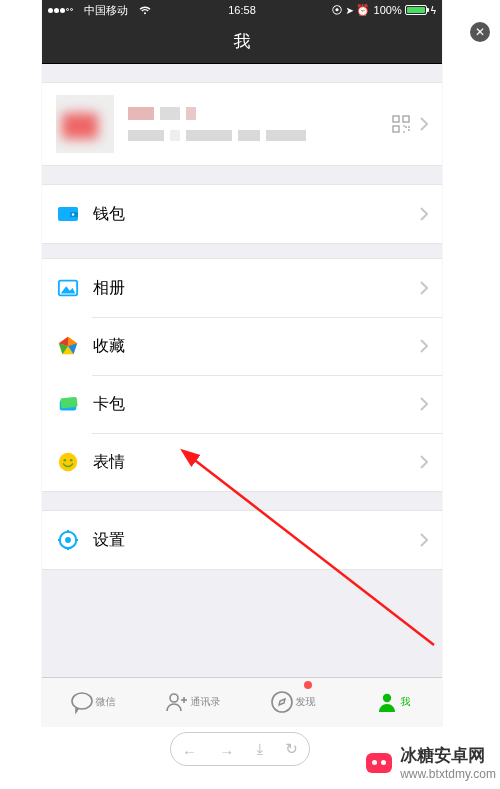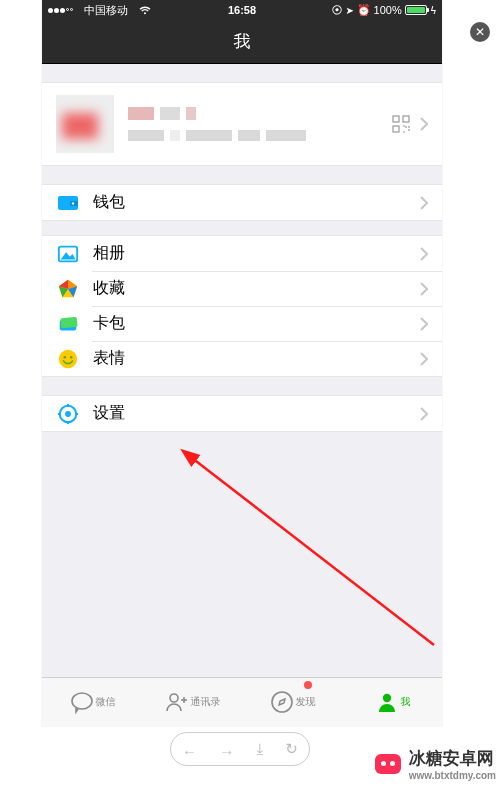--- a/index.html
+++ b/index.html
@@ -1,36 +1,36 @@
 <!DOCTYPE html>
 <html><head>
 <meta charset="utf-8">
 <style>
   * { box-sizing: border-box; margin: 0; padding: 0; }
   html, body { width: 500px; height: 789px; font-family: -apple-system, "Helvetica Neue", Arial, sans-serif; background: #ffffff; overflow: hidden; }
   .page { position: relative; width: 500px; height: 789px; background: #ffffff; }
   .phone { position: absolute; left: 42px; top: 0; width: 400px; height: 726px; background: #efeff4; overflow: hidden; box-shadow: 0 0 0 1px rgba(0,0,0,0.03); }
   .status-bar { height: 20px; background: #2b2b2b; color: #fff; font-size: 11px; display: flex; align-items: center; padding: 0 6px; }
   .status-left { flex: 1; display: flex; align-items: center; gap: 11px; }
-  .status-center { flex: 0 0 auto; font-weight: 700; }
+  .status-center { flex: 0 0 auto; font-weight: 400; }
   .status-right { flex: 1; display: flex; align-items: center; justify-content: flex-end; gap: 3px; }
   .signal-dots { display: flex; gap: 1px; }
   .signal-dots .dot { width: 5px; height: 5px; border-radius: 50%; background: #fff; }
   .signal-dots .dot.empty { background: transparent; border: 1px solid #fff; width: 3px; height: 3px; }
   .wifi { width: 12px; height: 9px; }
   .battery { width: 22px; height: 10px; border: 1px solid #fff; border-radius: 2px; position: relative; }
   .battery::after { content: ""; position: absolute; right: -3px; top: 2px; width: 2px; height: 4px; background: #fff; border-radius: 0 1px 1px 0; }
   .battery-fill { position: absolute; left: 1px; top: 1px; bottom: 1px; width: 18px; background: #4cd964; border-radius: 1px; }
   .bolt { font-size: 10px; margin-left: 1px; }
   .nav-bar { height: 44px; background: #2b2b2b; color: #fff; display: flex; align-items: center; justify-content: center; font-size: 17px; font-weight: 500; border-bottom: 1px solid #000; }
   .scroll-area { position: absolute; top: 64px; bottom: 49px; left: 0; right: 0; background: #efeff4; overflow: hidden; }
   .group { background: #fff; border-top: 1px solid #e5e5e5; border-bottom: 1px solid #e5e5e5; }
   .gap-sm { height: 18px; }
   .gap-md { height: 14px; }
-  .cell { display: flex; align-items: center; height: 35px; padding: 4px 14px; position: relative; }
+  .cell { display: flex; align-items: center; height: 58px; padding: 4px 14px; position: relative; }
   .cell + .cell::before { content: ""; position: absolute; left: 50px; right: 0; top: 0; height: 1px; background: #e5e5e5; }
   .cell-icon { width: 24px; height: 24px; flex: 0 0 24px; margin-right: 13px; display: flex; align-items: center; justify-content: center; }
   .cell-label { flex: 1; font-size: 16px; color: #000; }
   .chevron { width: 8px; height: 14px; flex: 0 0 8px; }
   .chevron svg { display: block; }
   .profile-cell { height: 82px; padding: 12px 14px; display: flex; align-items: center; }
   .avatar { width: 58px; height: 58px; background: #eee; position: relative; margin-right: 14px; overflow: hidden; }
   .avatar .blur1 { position: absolute; left: 6px; top: 18px; width: 36px; height: 26px; background: #e44; filter: blur(6px); opacity: 0.8; }
   .profile-info { flex: 1; display: flex; flex-direction: column; gap: 8px; }
   .mosaic-row { display: flex; gap: 6px; }
@@ -316,17 +316,17 @@
     <span>←</span>
     <span>→</span>
     <span>⤓</span>
     <span>↻</span>
   </div>
 
   <div class="watermark">
     <div class="logo"></div>
     <div>
       <div>冰糖安卓网</div>
-      <div style="font-size:10px;font-weight:700;color:#888;">www.btxtdmy.com</div>
+      <div style="font-size:12px;font-weight:400;color:#888;">www.btxtdmy.com</div>
     </div>
   </div>
 
 </div>
 
 </body></html>

